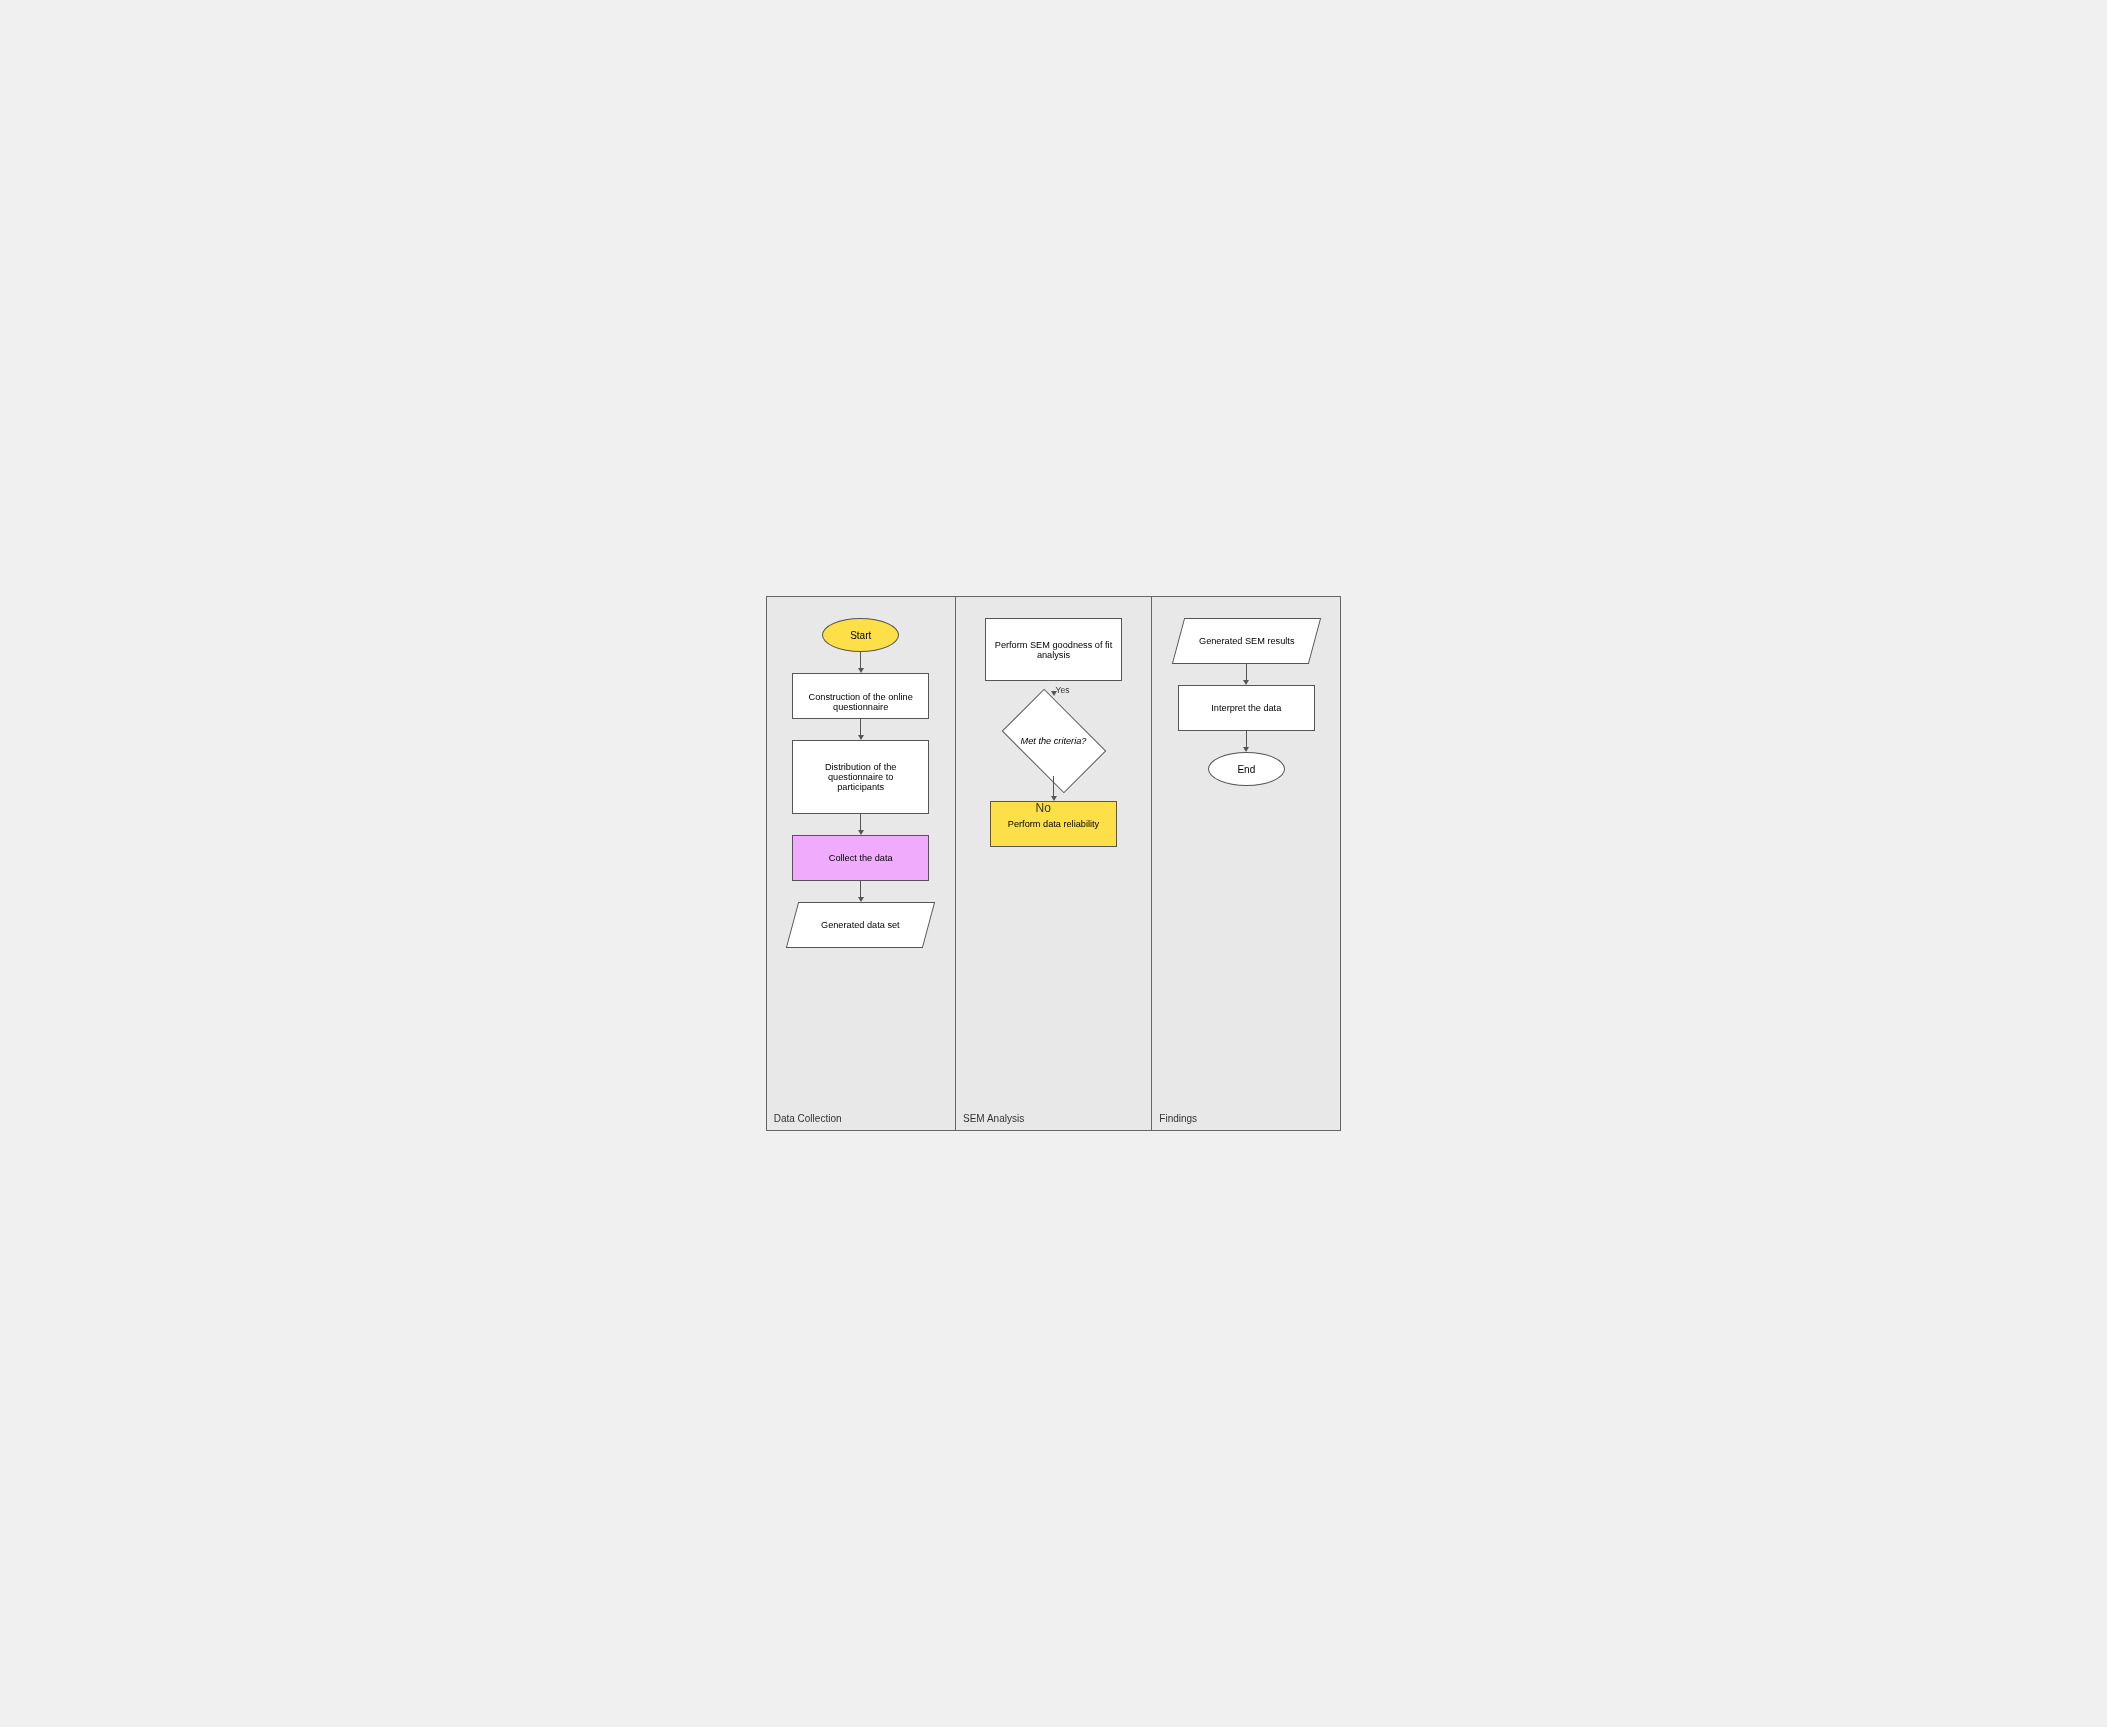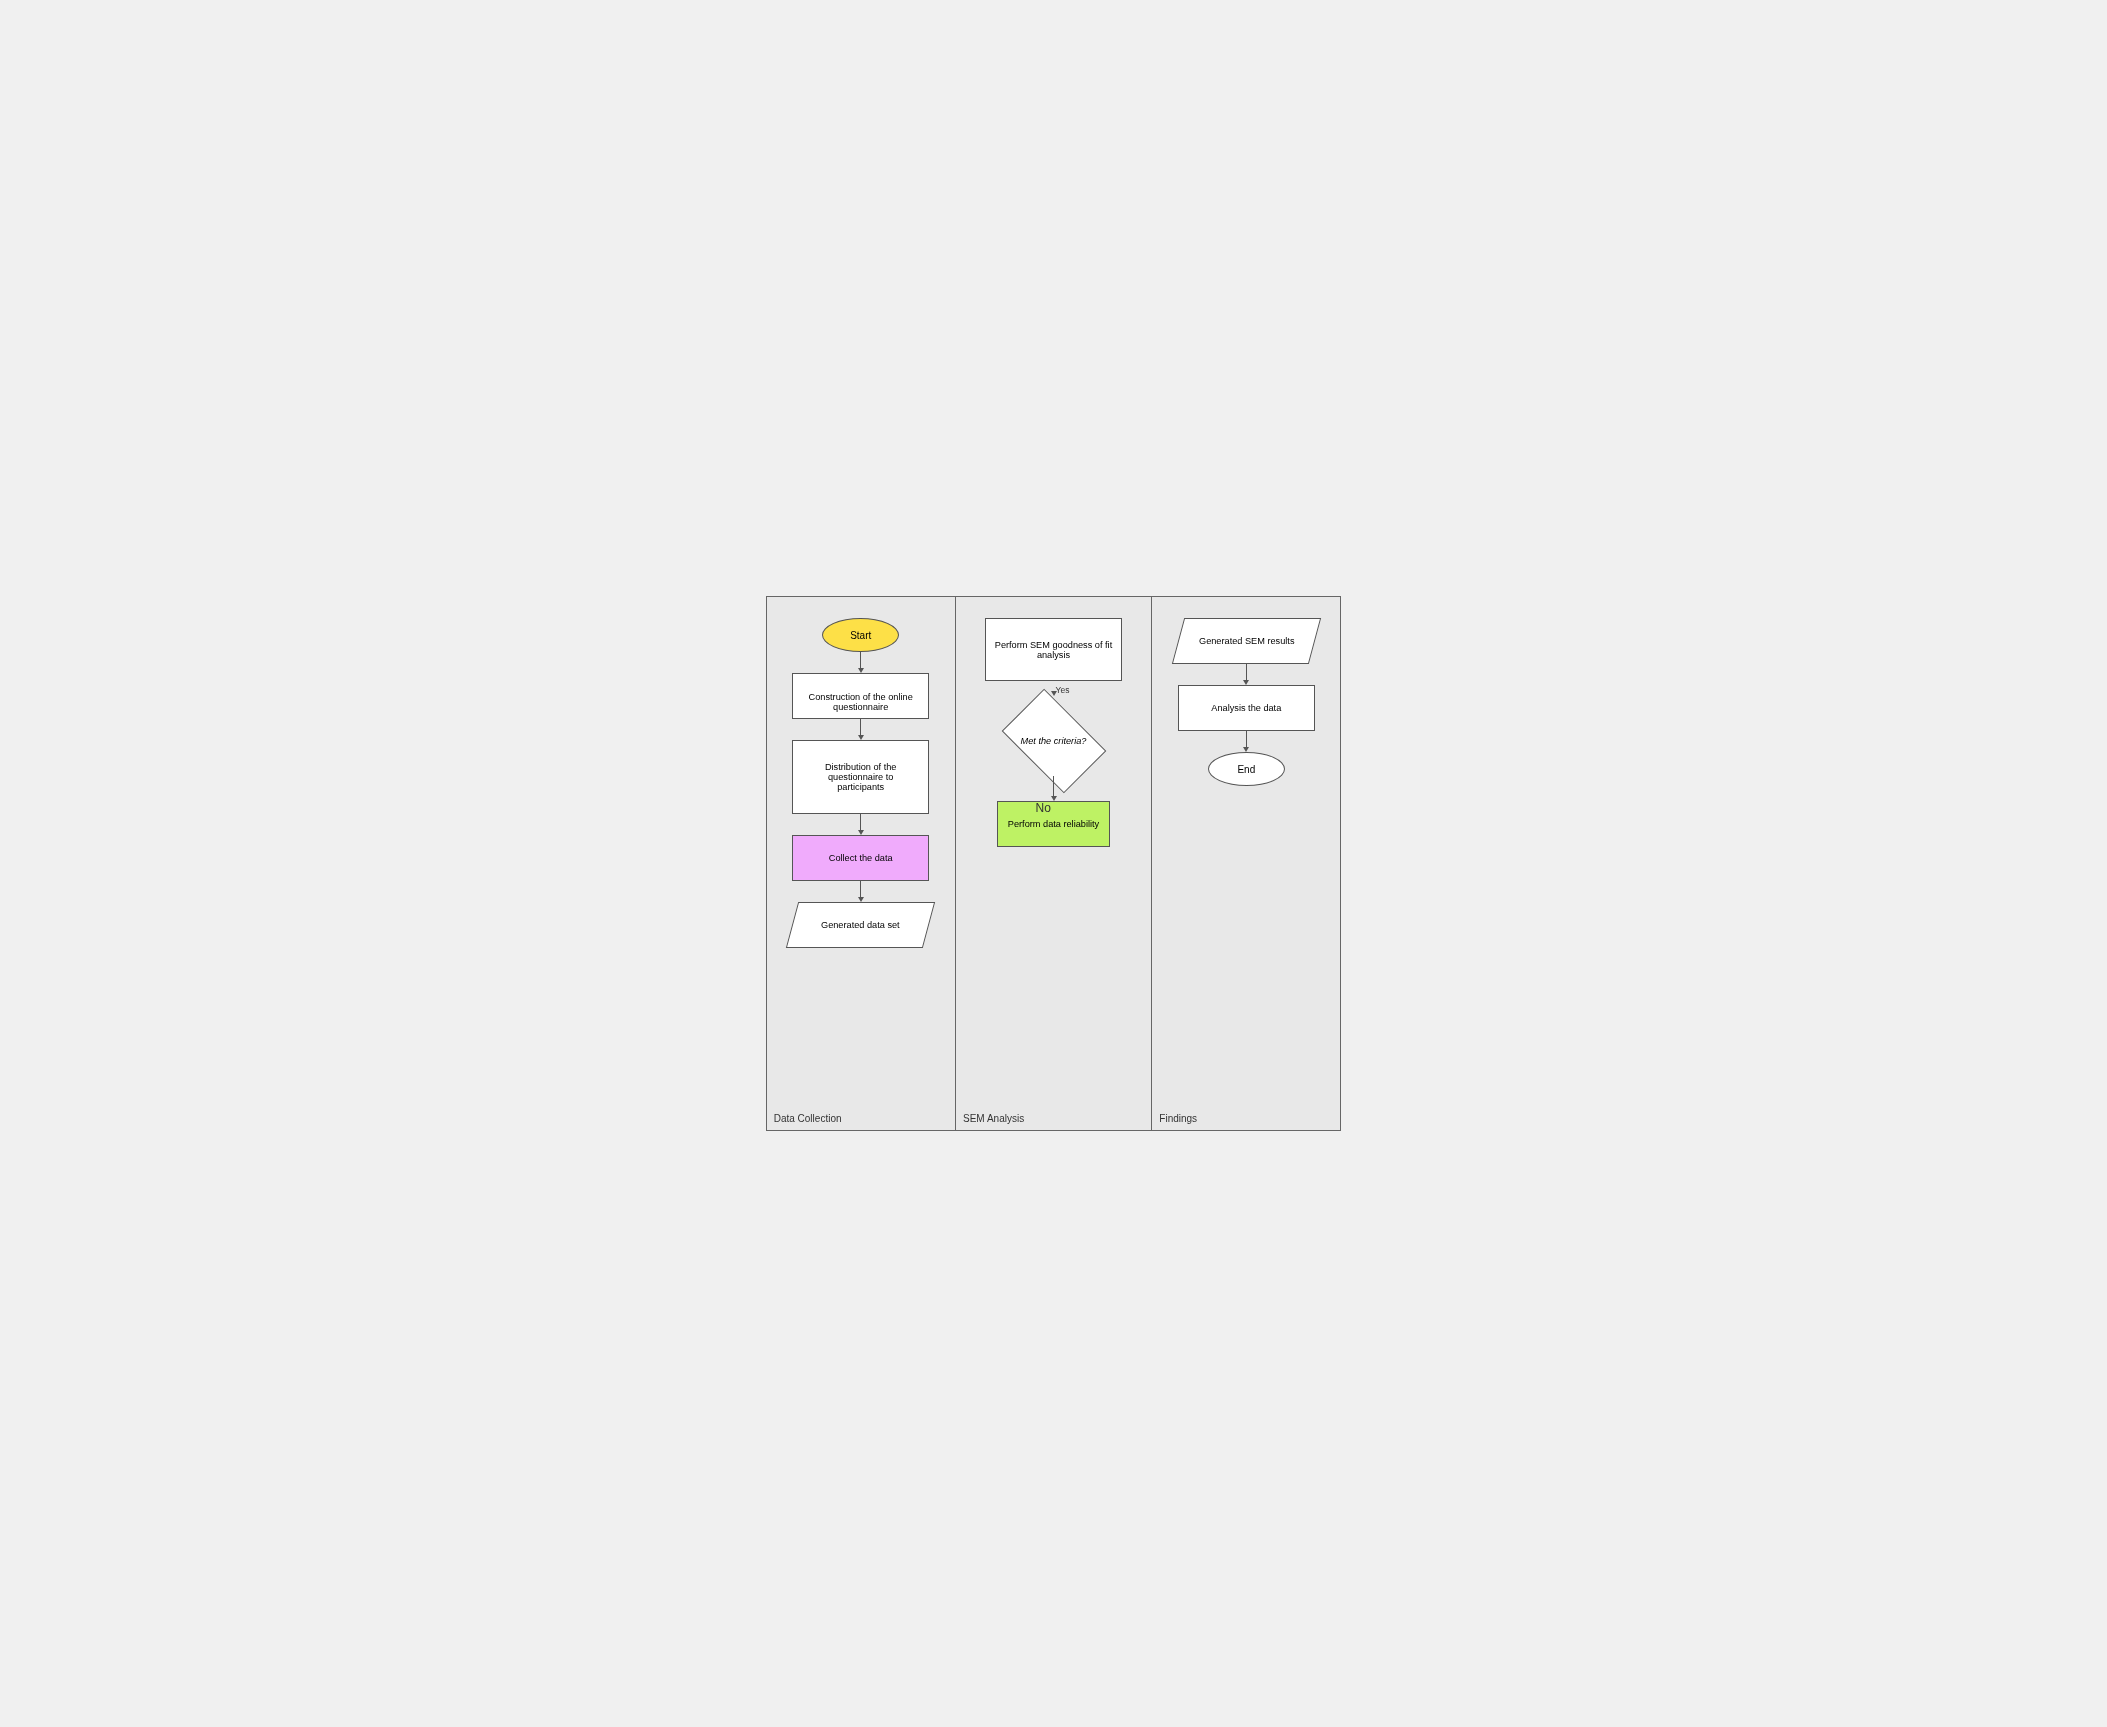--- a/index.html
+++ b/index.html
@@ -104,21 +104,21 @@
         <span style="position:relative;z-index:2;font-size:9.2px;text-align:center;line-height:1.4;font-style:italic;">Met the criteria?</span>
       </div>
 
       <div style="display:flex;flex-direction:column;align-items:center;height:25px;position:relative;">
         <div style="width:1.1px;flex:1;background:#555;"></div>
         <div style="width:0;height:0;border-left:3.5px solid transparent;border-right:3.5px solid transparent;border-top:5px solid #555;"></div>
         <span style="position:absolute;right:5.6px;top:3px;font-size:12px;color:#333;margin-top:22px;">No</span>
       </div>
 
       <div id="data-reliability-node">
-        <div style="border:1.1px solid #555;background:#bef264;width:113px;min-height:46px;display:flex;align-items:center;justify-content:center;font-size:9.2px;text-align:center;padding:5.6px;">
+        <div style="border:1.1px solid #555;background:#fde047;width:127px;min-height:46px;display:flex;align-items:center;justify-content:center;font-size:9.2px;text-align:center;padding:5.6px;">
           <span>Perform data reliability</span>
         </div>
       </div>
 
       <div style="position:absolute;bottom:5.6px;left:7px;font-size:10px;color:#333;">
         <span>SEM Analysis</span>
       </div>
     </div>
 
     <div style="border:1.4px solid #666;background:#e8e8e8;padding:14px 10.6px 35px 10.6px;display:flex;flex-direction:column;align-items:center;position:relative;width:190px;min-height:535px;margin-left:-0.7px;">
@@ -129,21 +129,21 @@
         </div>
       </div>
 
       <div style="display:flex;flex-direction:column;align-items:center;height:21px;">
         <div style="width:1.1px;flex:1;background:#555;"></div>
         <div style="width:0;height:0;border-left:3.5px solid transparent;border-right:3.5px solid transparent;border-top:5px solid #555;"></div>
       </div>
 
       <div id="interpret-node">
         <div style="border:1.1px solid #555;background:white;width:137px;min-height:46px;display:flex;align-items:center;justify-content:center;font-size:9.2px;text-align:center;padding:5.6px;">
-          <span>Analysis the data</span>
+          <span>Interpret the data</span>
         </div>
       </div>
 
       <div style="display:flex;flex-direction:column;align-items:center;height:21px;">
         <div style="width:1.1px;flex:1;background:#555;"></div>
         <div style="width:0;height:0;border-left:3.5px solid transparent;border-right:3.5px solid transparent;border-top:5px solid #555;"></div>
       </div>
 
       <div>
         <div style="border:1.1px solid #555;border-radius:50%;background:white;width:77px;height:34px;display:flex;align-items:center;justify-content:center;font-size:10px;">

